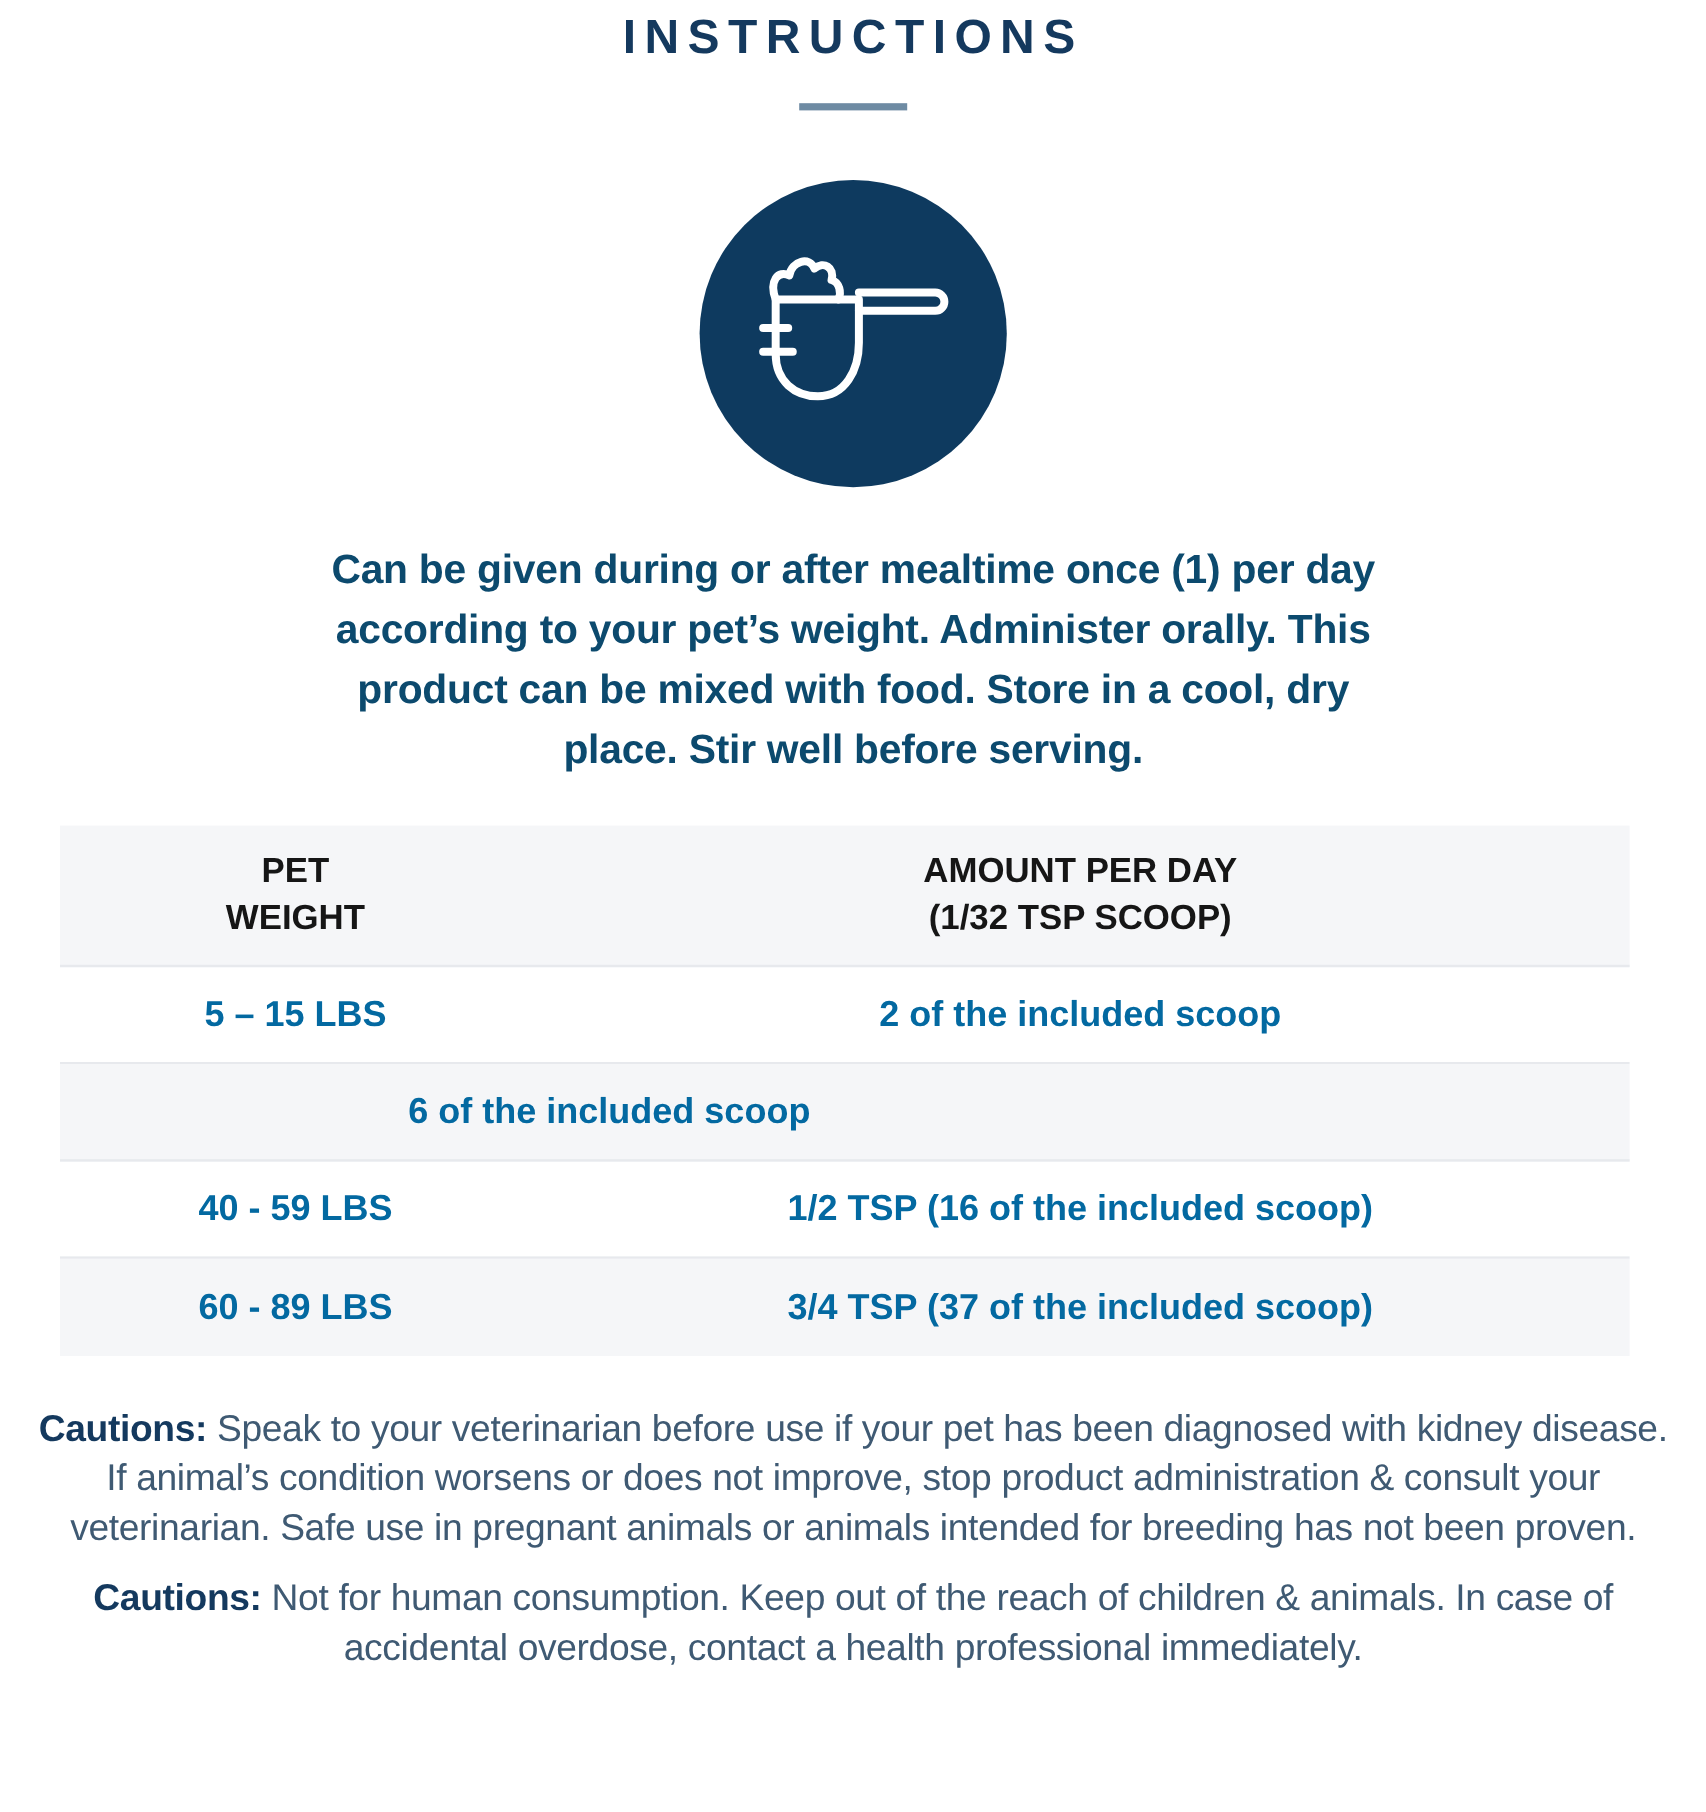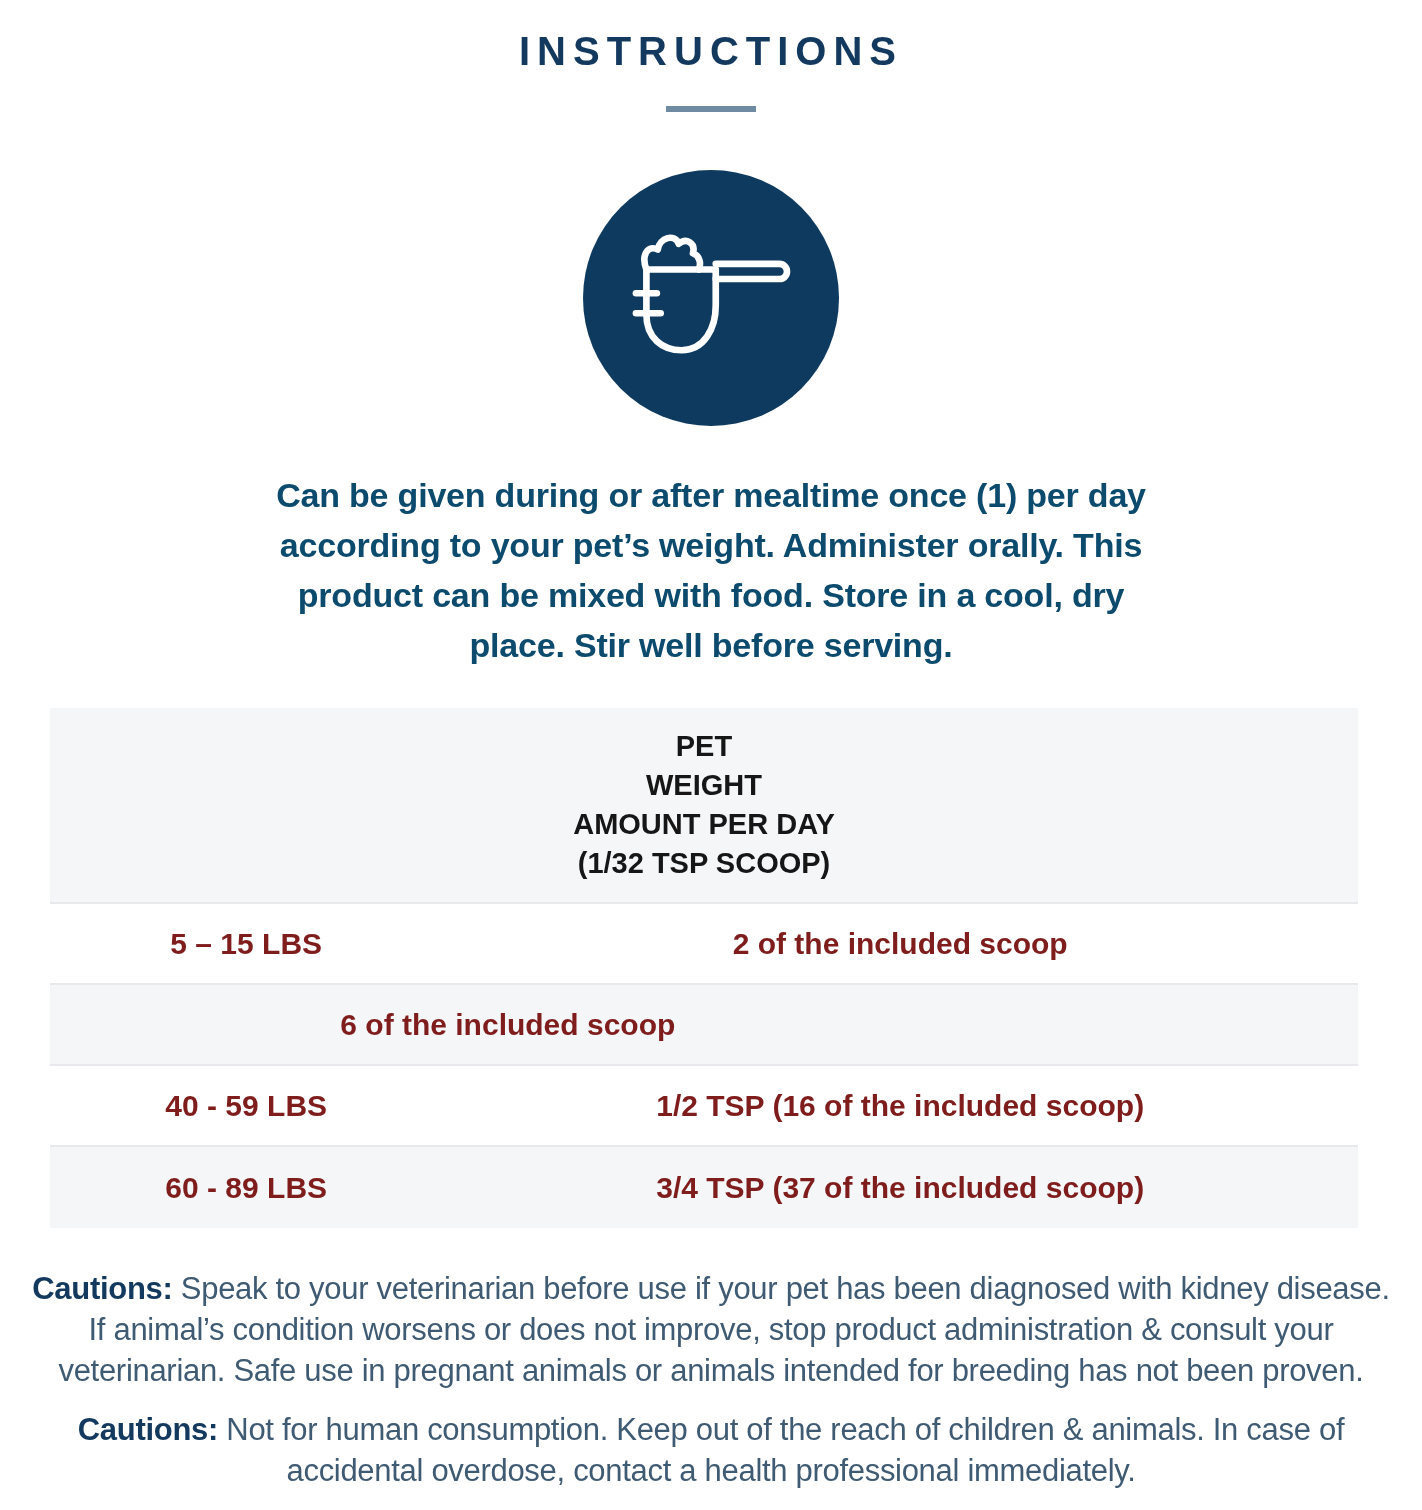--- a/index.html
+++ b/index.html
@@ -7,21 +7,21 @@
     padding: 0;
     background: #ffffff;
     font-family: "Liberation Sans", sans-serif;
   }
   body {
     width: 1422px;
     min-height: 1510px;
     overflow: hidden;
   }
   .title {
-    padding-top: 28px;
+    padding-top: 8px;
     text-align: center;
     font-size: 40px;
     font-weight: 700;
     letter-spacing: 7px;
     color: #14395e;
     line-height: 46px;
   }
   .divider {
     width: 90px;
     height: 6px;
@@ -59,35 +59,34 @@
   }
   .trow {
     display: flex;
     align-items: center;
     box-sizing: border-box;
   }
   .thead {
     background: #f5f6f8;
     padding: 19px 0;
     border-bottom: 2px solid #e7e9ed;
-    flex-direction: column;
   }
   .th {
     font-size: 29px;
     font-weight: 700;
     color: #161616;
     line-height: 39px;
     text-align: center;
     white-space: pre-line;
   }
   .tr {
     height: 81px;
     font-size: 30px;
     font-weight: 700;
-    color: #7f1d1d;
+    color: #0369a1;
   }
   .tr:not(:last-child) { border-bottom: 2px solid #e7e9ed; }
   .tr.alt { background: #f5f6f8; }
   .col-weight { width: 30%; text-align: center; }
   .col-amount { width: 70%; text-align: center; }
   .note {
     width: 1382px;
     margin: 40px auto 0 auto;
     text-align: center;
     font-size: 31px;

